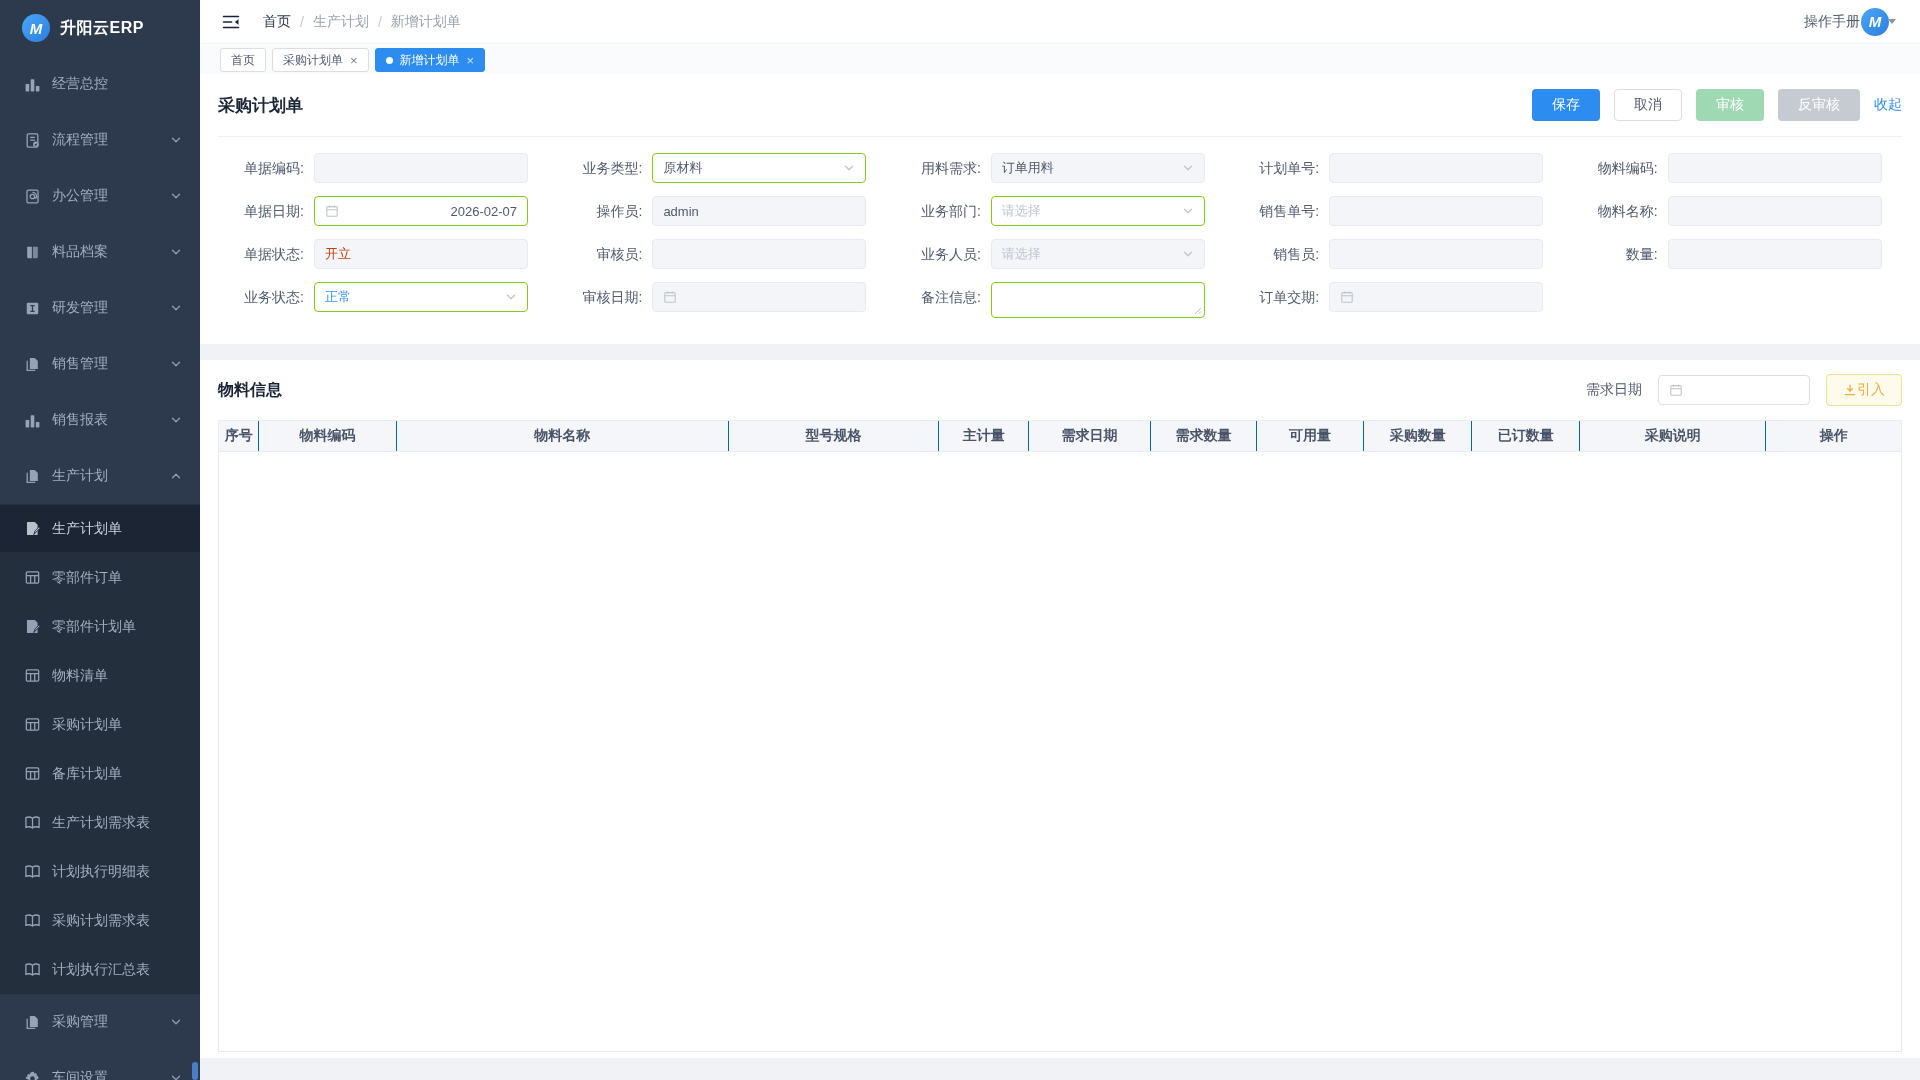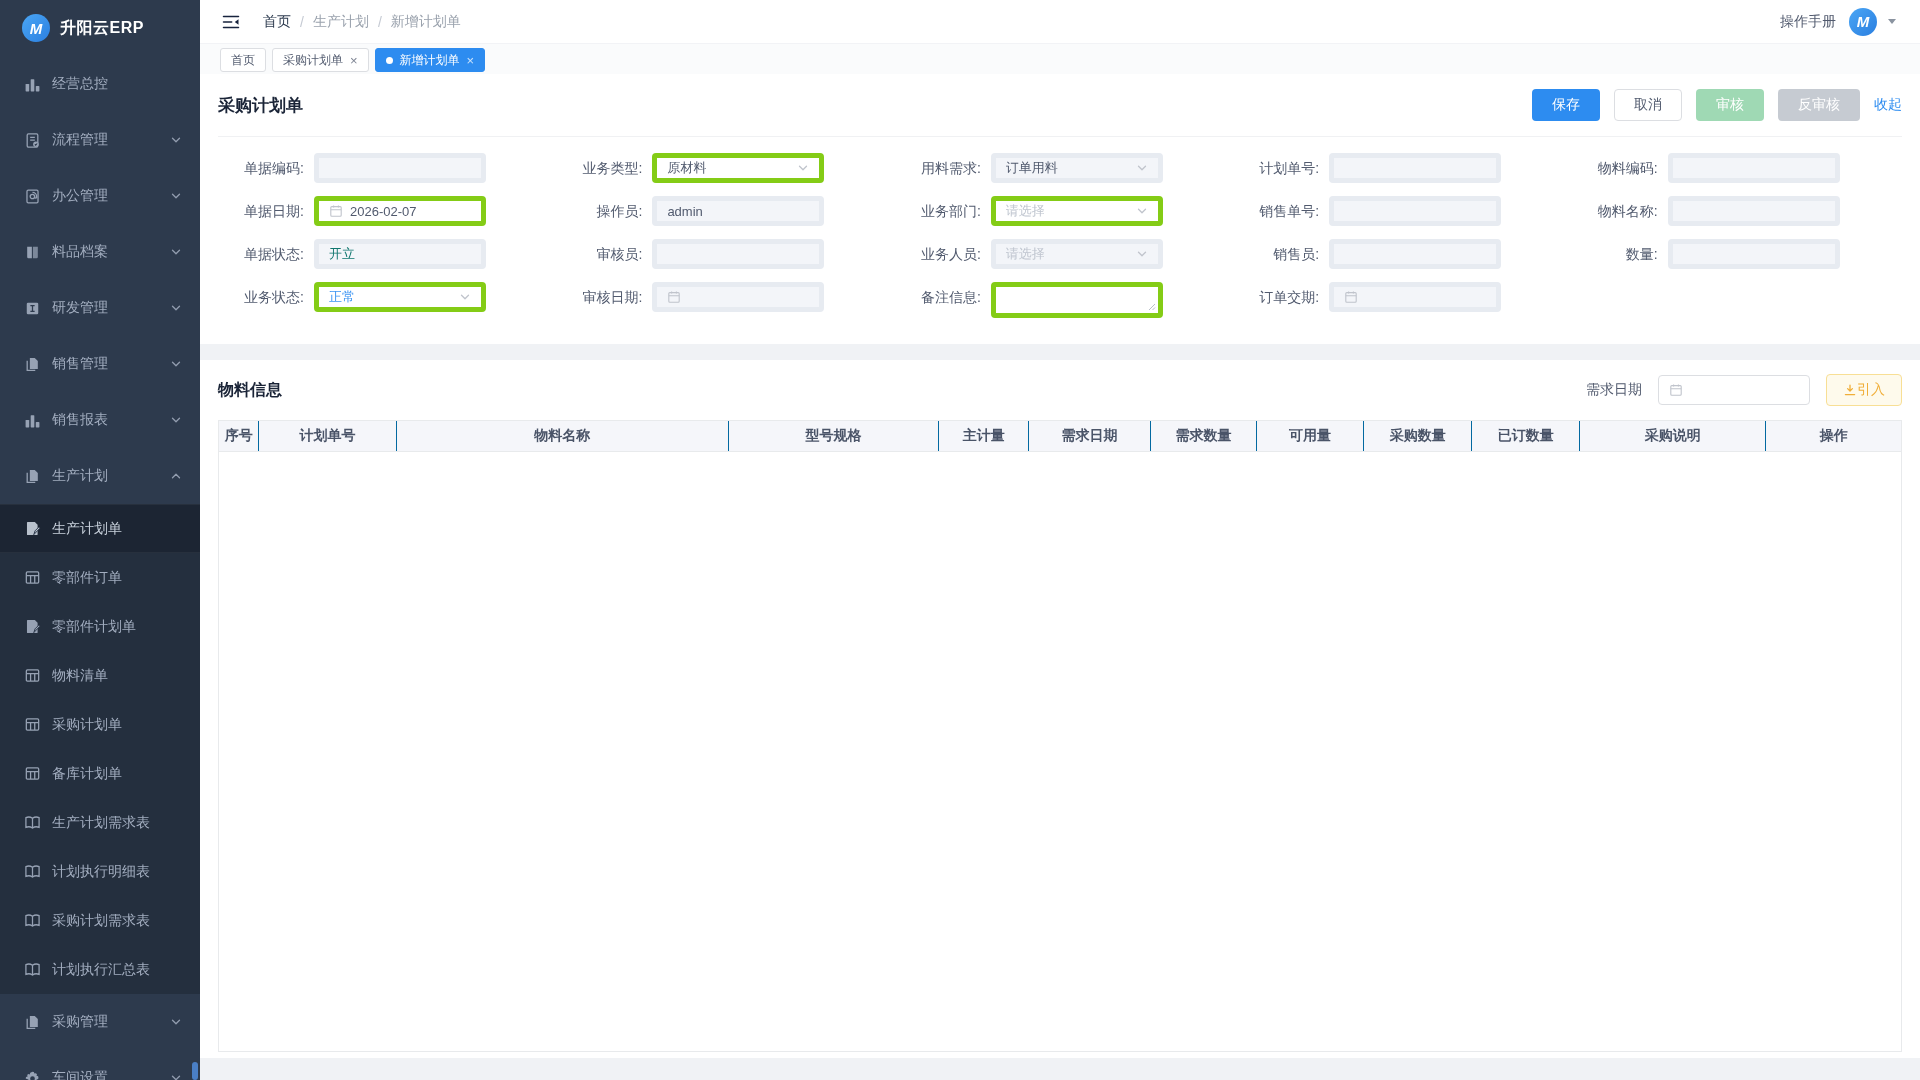--- a/index.html
+++ b/index.html
@@ -24,21 +24,21 @@
   .sb-thumb { position:absolute; right:2px; bottom:0; width:6px; height:18px; border-radius:3px; background:#4a7fc6; }
 
   
   .main { flex:1; height:1080px; display:flex; flex-direction:column; overflow:hidden; }
   .topbar { height:44px; background:#fff; display:flex; align-items:center; padding:0 24px 0 22px; border-bottom:1px solid #f2f3f6; flex:none; }
   .fold { width:19px; height:16px; margin-right:22px; display:inline-flex; cursor:pointer; }
   .breadcrumb { display:flex; align-items:center; gap:9px; font-size:14px; }
   .bc-root { color:#2c3a4e; }
   .bc-item { color:#9aa2ad; }
   .bc-sep { color:#c5cad3; }
-  .topbar-right { margin-left:auto; display:flex; align-items:center; gap:13px; }
+  .topbar-right { margin-left:auto; display:flex; align-items:center; gap:1px; }
   .manual { font-size:14px; color:#515a6e; cursor:pointer; }
   .caret { width:0; height:0; border-left:4px solid transparent; border-right:4px solid transparent; border-top:5px solid #8a93a0; margin-left:-2px; }
 
   .tabstrip { height:30px; background:#fafbfc; display:flex; align-items:center; padding:2px 0 0 20px; gap:6px; flex:none; }
   .tab { height:24px; padding:0 10px; background:#fff; border:1px solid #dcdee2; border-radius:3px; font-size:12px; color:#515a6e; display:flex; align-items:center; gap:7px; cursor:pointer; }
   .tab.active { background:#2d8cf0; border-color:#2d8cf0; color:#fff; }
   .tab .dot { width:7px; height:7px; border-radius:50%; background:#fff; }
   .tab .x { font-size:13px; line-height:1; opacity:.75; cursor:pointer; }
 
   
@@ -49,21 +49,21 @@
   .btn { height:32px; padding:0 19px; border-radius:4px; font-size:14px; border:1px solid transparent; display:flex; align-items:center; cursor:pointer; background:#fff; }
   .btn-save { background:#2d8cf0; color:#fff; }
   .btn-cancel { border-color:#dcdee2; color:#515a6e; }
   .btn-audit { background:#9fd9b4; color:#fff; cursor:not-allowed; }
   .btn-unaudit { background:#c6cbd2; color:#fff; cursor:not-allowed; }
   .btn-collapse { border:none; color:#2d8cf0; padding:0; }
 
   .form-grid { display:grid; grid-template-columns:repeat(5,1fr); column-gap:8px; row-gap:13px; padding:16px 0 26px; }
   .f-cell { display:flex; align-items:flex-start; }
   .f-label { width:96px; min-width:96px; text-align:right; font-size:14px; color:#515a6e; padding-right:10px; line-height:30px; white-space:nowrap; }
-  .ctl { position:relative; width:172px; height:30px; border:5px solid #84cc16; border-radius:4px; background:#fff; display:flex; align-items:center; padding:0 10px; font-size:13px; color:#515a6e; }
+  .ctl { position:relative; width:214px; height:30px; border:1px solid #84cc16; border-radius:4px; background:#fff; display:flex; align-items:center; padding:0 10px; font-size:13px; color:#515a6e;justify-content:space-between; }
   .ctl.dis { background:#f3f5f9; border-color:#e7ebf1; }
   .ctl.ta { height:36px; align-items:flex-start; padding-top:6px; }
   .ctl-val { overflow:hidden; white-space:nowrap; }
   .ctl .ph { color:#bfc5cf; }
   .chev-ico { margin-left:auto; width:12px; height:12px; color:#c0c4cc; display:inline-flex; flex:none; }
   .chev-ico svg { width:100%; height:100%; }
   .cal-ico { width:14px; height:14px; margin-right:7px; color:#c0c4cc; display:inline-flex; flex:none; }
   .cal-ico svg { width:100%; height:100%; }
   .resize-ico { position:absolute; right:2px; bottom:2px; width:8px; height:8px; display:inline-flex; }
 
@@ -456,21 +456,21 @@
         </div>
         <div class="f-cell">
           <span class="f-label">物料名称:</span>
           <div class="ctl dis">
             <span class="ctl-val"></span>
           </div>
         </div>
         <div class="f-cell">
           <span class="f-label">单据状态:</span>
           <div class="ctl dis">
-            <span class="ctl-val" style="color: #0f766e;">开立</span>
+            <span class="ctl-val" style="color: #c2410c;">开立</span>
           </div>
         </div>
         <div class="f-cell">
           <span class="f-label">审核员:</span>
           <div class="ctl dis">
             <span class="ctl-val"></span>
           </div>
         </div>
         <div class="f-cell">
           <span class="f-label">业务人员:</span>
@@ -565,21 +565,21 @@
                 <path d="M7 2.2v5.6M4.6 5.6L7 8l2.4-2.4M2.4 11.6h9.2"></path>
               </svg>
             </span>
           <span>引入</span>
         </button>
       </div>
     </div>
     <div class="tbl">
       <div class="tbl-head">
           <div class="th">序号</div>
-          <div class="th">计划单号</div>
+          <div class="th">物料编码</div>
           <div class="th">物料名称</div>
           <div class="th">型号规格</div>
           <div class="th">主计量</div>
           <div class="th">需求日期</div>
           <div class="th">需求数量</div>
           <div class="th">可用量</div>
           <div class="th">采购数量</div>
           <div class="th">已订数量</div>
           <div class="th">采购说明</div>
           <div class="th">操作</div>

